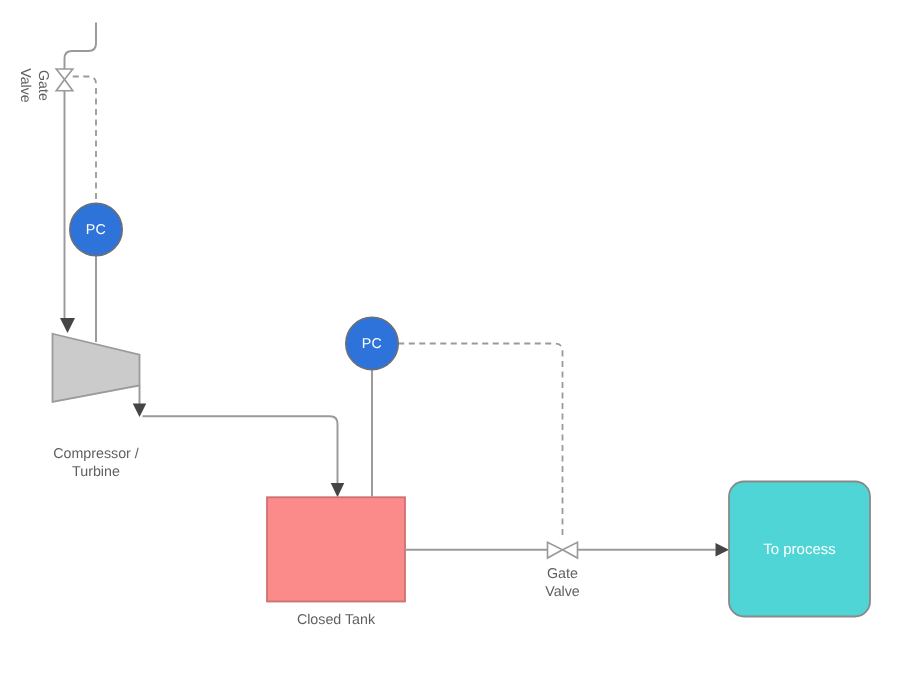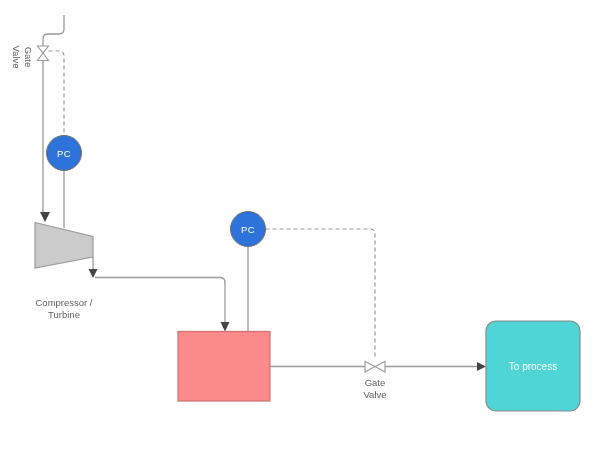--- a/index.html
+++ b/index.html
@@ -83,17 +83,18 @@
   </svg>
 
   <div class="lbl lbl-rot" style="left:4px;top:45px;width:36px;height:24px;">Gate Valve</div>
 
   <div class="pc-lbl" style="left:46px;top:135px;width:36px;height:36px;">PC</div>
 
   <div class="lbl" style="left:24px;top:278px;width:80px;margin-top:19px;">Compressor / Turbine</div>
 
   <div class="pc-lbl" style="left:230px;top:211px;width:36px;height:36px;">PC</div>
 
+  <div class="lbl" style="left:178px;top:408px;width:92px;">Closed Tank</div>
 
   <div class="lbl" style="left:355px;top:377px;width:40px;">Gate Valve</div>
 
   <div class="process-lbl">To process</div>
 </div>
 
 </body></html>

